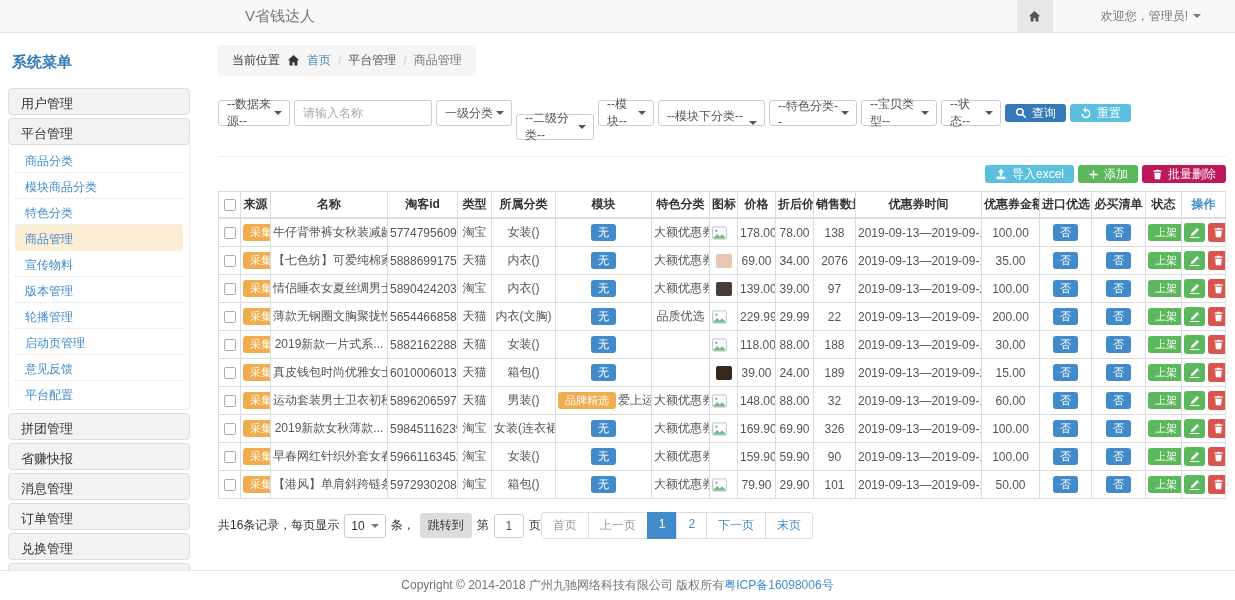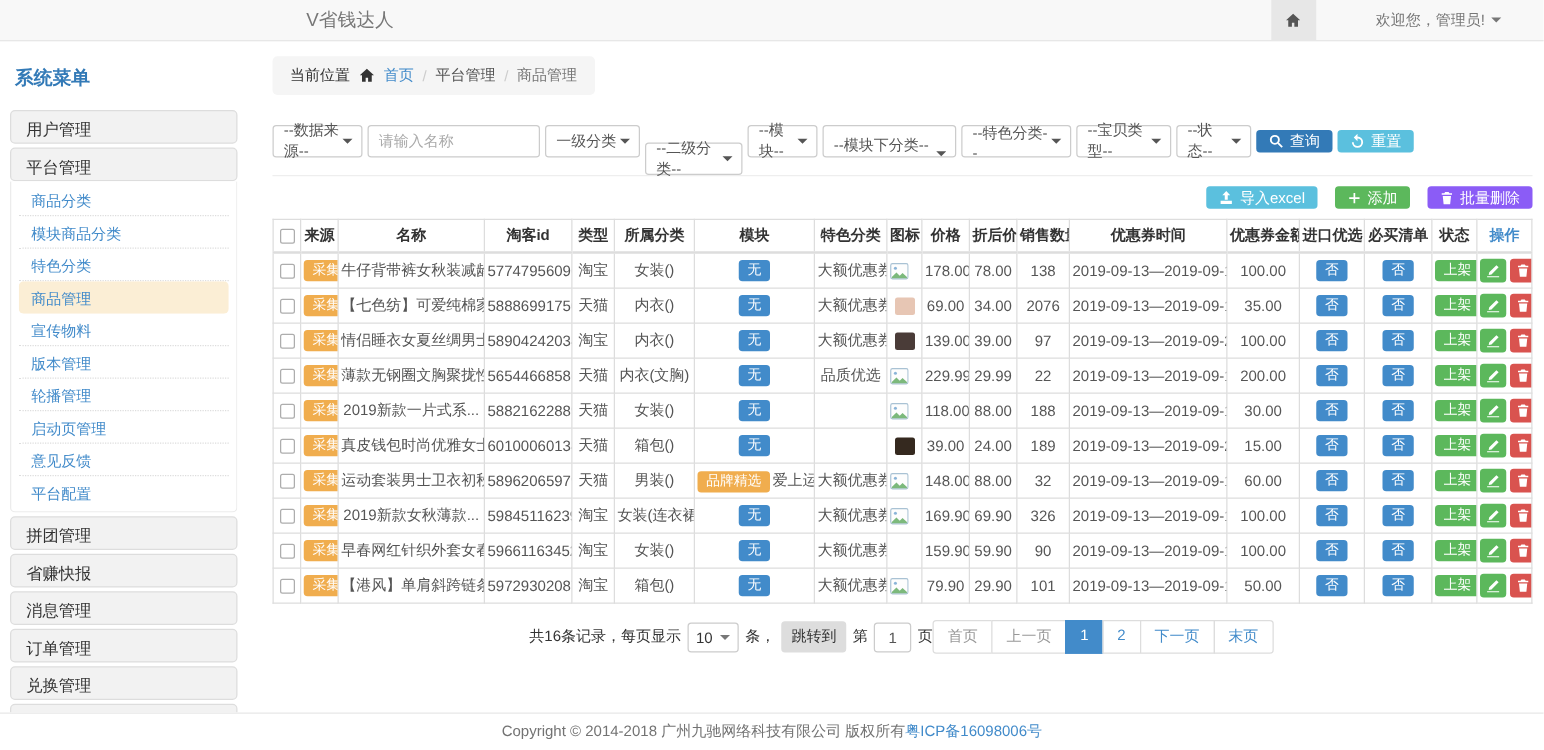--- a/index.html
+++ b/index.html
@@ -39,45 +39,45 @@
   .filter-bar { display:flex; gap:4px; align-items:center; }
   .fselect { height:26px; border:1px solid #ccc; border-radius:3px; background:#fff; display:inline-flex; align-items:center; justify-content:space-between; padding:0 7px 0 8px; font-size:12px; color:#555; cursor:pointer; flex-shrink:0; }
   .fselect .caret { border-top-color:#555; }
   .finput { height:26px; border:1px solid #ccc; border-radius:3px; padding:0 8px; font-size:12px; color:#555; outline:none; }
   .finput::placeholder { color:#aaa; }
   .btn { height:18px; border:none; border-radius:3px; color:#fff; font-size:12px; display:inline-flex; align-items:center; gap:5px; padding:0 10px; cursor:pointer; flex-shrink:0; }
   .btn .ic { display:inline-flex; }
   .btn-primary { background:#337ab7; }
   .btn-info { background:#5bc0de; }
   .btn-success { background:#5cb85c; }
-  .btn-danger-soft { background:#8b5cf6; }
-
-  
-  .toolbar { border-top:1px solid #eee; padding:8px 0; display:flex; justify-content:flex-end; gap:14px; }
+  .btn-danger-soft { background:#be185d; }
+
+  
+  .toolbar { border-top:1px solid #eee; margin-top:16px; padding:8px 0; display:flex; justify-content:flex-end; gap:4px; }
 
   
   table { width:100%; border-collapse:collapse; table-layout:fixed; font-size:12px; }
   th, td { border:1px solid #ddd; text-align:center; padding:4px 2px; overflow:hidden; white-space:nowrap; height:26px; vertical-align:middle; }
   th { font-weight:bold; color:#333; border-bottom:2px solid #ddd; background:#fff; }
   th.op-head { color:#428bca; }
   td { color:#555; }
   .badge { display:inline-block; padding:2px 7px; border-radius:3px; color:#fff; font-size:11px; line-height:13px; }
   .badge.orange { background:#f0ad4e; }
   .badge.blue { background:#428bca; }
   .badge.green { background:#5cb85c; }
   .module-text { margin-left:2px; color:#555; }
   .cb { width:12px; height:12px; border:1px solid #adadad; background:#fff; border-radius:2px; display:inline-block; vertical-align:middle; cursor:pointer; }
   .thumb { width:16px; height:14px; border-radius:2px; display:inline-block; vertical-align:middle; }
   .mini-btn { width:21px; height:19px; border:none; border-radius:3px; display:inline-flex; align-items:center; justify-content:center; color:#fff; cursor:pointer; vertical-align:middle; }
   .mini-btn.green { background:#5cb85c; }
   .mini-btn.red { background:#d9534f; margin-left:3px; }
   .ic svg { display:block; }
 
   
-  .pagi { margin-top:13px; display:flex; justify-content:center; align-items:center; font-size:12px; color:#333; }
+  .pagi { margin-top:13px; display:flex; justify-content:flex-start; align-items:center; font-size:12px; color:#333; }
   .pagi-left { display:flex; align-items:center; gap:5px; }
   .psel { height:24px; border:1px solid #ccc; border-radius:3px; background:#fff; display:inline-flex; align-items:center; gap:6px; padding:0 6px; cursor:pointer; }
   .jump-btn { background:#ddd; color:#333; border-radius:3px; padding:4px 8px; cursor:pointer; }
   .jump-input { width:30px; height:24px; border:1px solid #ccc; border-radius:3px; text-align:center; font-size:12px; color:#555; outline:none; }
   .pager { display:flex; margin-right:2px; }
   .page { border:1px solid #ddd; margin-left:-1px; padding:4px 11px; color:#428bca; background:#fff; cursor:pointer; }
   .page:first-child { border-radius:3px 0 0 3px; margin-left:0; }
   .page:last-child { border-radius:0 3px 3px 0; }
   .page.disabled { color:#999; }
   .page.active { background:#428bca; border-color:#428bca; color:#fff; }

